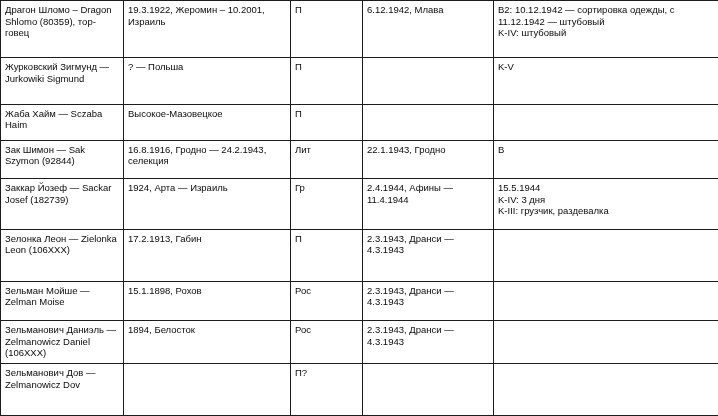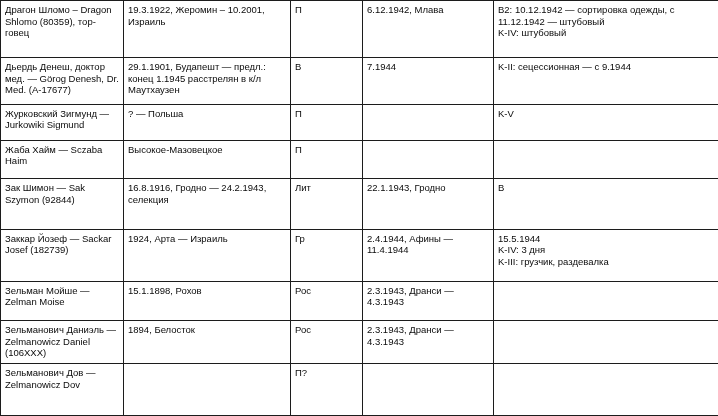--- a/index.html
+++ b/index.html
@@ -62,27 +62,20 @@
     <tbody>
       <tr>
         <td>Драгон Шломо – Dragon Shlomo (80359), тор-говец</td>
         <td>19.3.1922, Жеромин – 10.2001, Израиль</td>
         <td>П</td>
         <td>6.12.1942, Млава</td>
         <td>В2: 10.12.1942 — сортировка одежды, с 11.12.1942 — штубовый
 K-IV: штубовый</td>
       </tr>
       <tr>
-        <td>Дьердь Денеш, доктор мед. — Görog Denesh, Dr. Med. (A-17677)</td>
-        <td>29.1.1901, Будапешт — предл.: конец 1.1945 расстрелян в к/л Маутхаузен</td>
-        <td>В</td>
-        <td>7.1944</td>
-        <td>K-II: сецессионная — с 9.1944</td>
-      </tr>
-      <tr>
         <td>Журковский Зигмунд — Jurkowiki Sigmund</td>
         <td>? — Польша</td>
         <td>П</td>
         <td></td>
         <td>K-V</td>
       </tr>
       <tr>
         <td>Жаба Хайм — Sczaba Haim</td>
         <td>Высокое-Мазовецкое</td>
         <td>П</td>
@@ -99,20 +92,27 @@
       <tr>
         <td>Заккар Йозеф — Sackar Josef (182739)</td>
         <td>1924, Арта — Израиль</td>
         <td>Гр</td>
         <td>2.4.1944, Афины — 11.4.1944</td>
         <td>15.5.1944
 K-IV: 3 дня
 K-III: грузчик, раздевалка</td>
       </tr>
       <tr>
+        <td>Зелонка Леон — Zielonka Leon (106XXX)</td>
+        <td>17.2.1913, Габин</td>
+        <td>П</td>
+        <td>2.3.1943, Дранси — 4.3.1943</td>
+        <td></td>
+      </tr>
+      <tr>
         <td>Зельман Мойше — Zelman Moise</td>
         <td>15.1.1898, Рохов</td>
         <td>Рос</td>
         <td>2.3.1943, Дранси — 4.3.1943</td>
         <td></td>
       </tr>
       <tr>
         <td>Зельманович Даниэль — Zelmanowicz Daniel (106XXX)</td>
         <td>1894, Белосток</td>
         <td>Рос</td>

